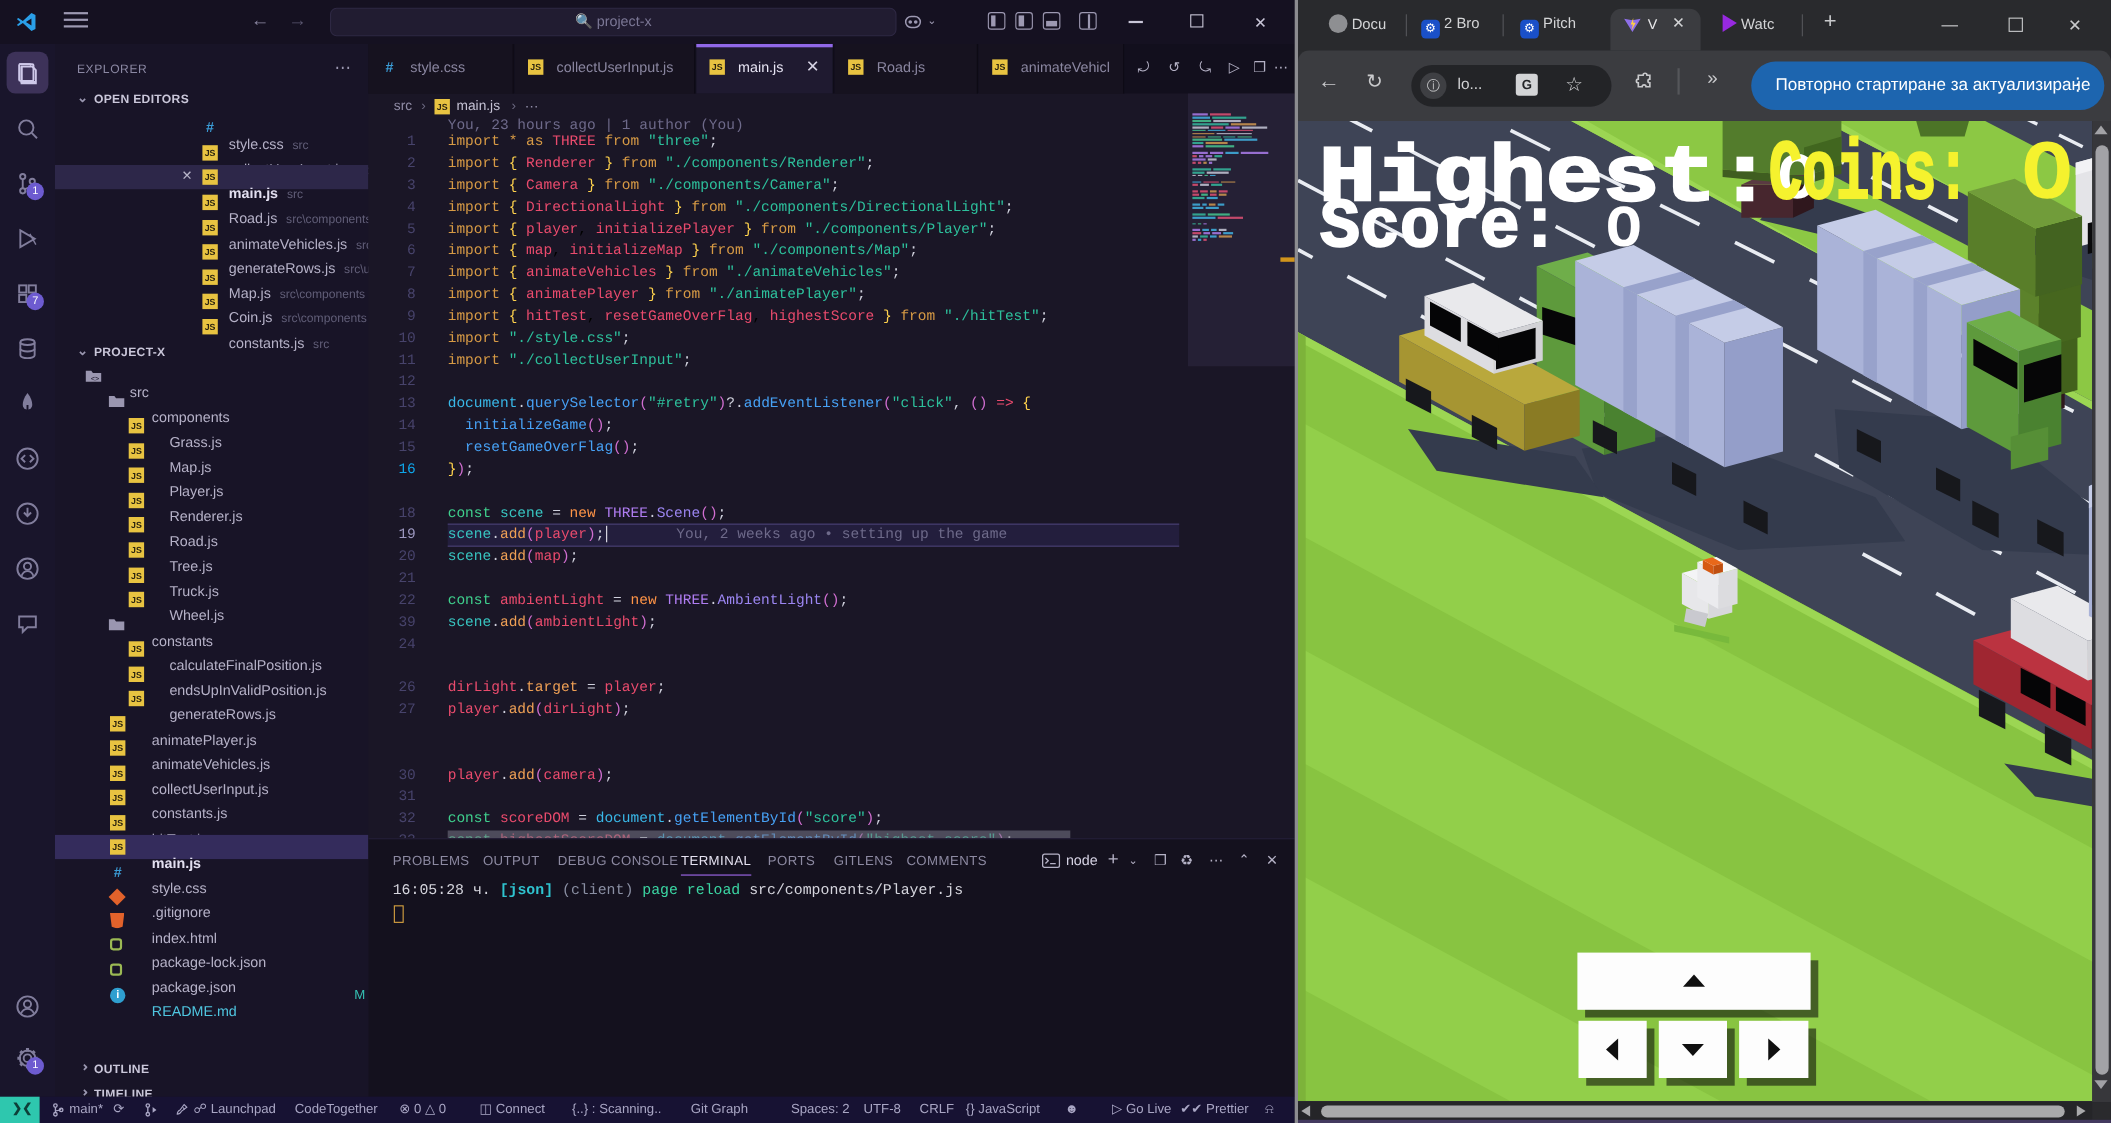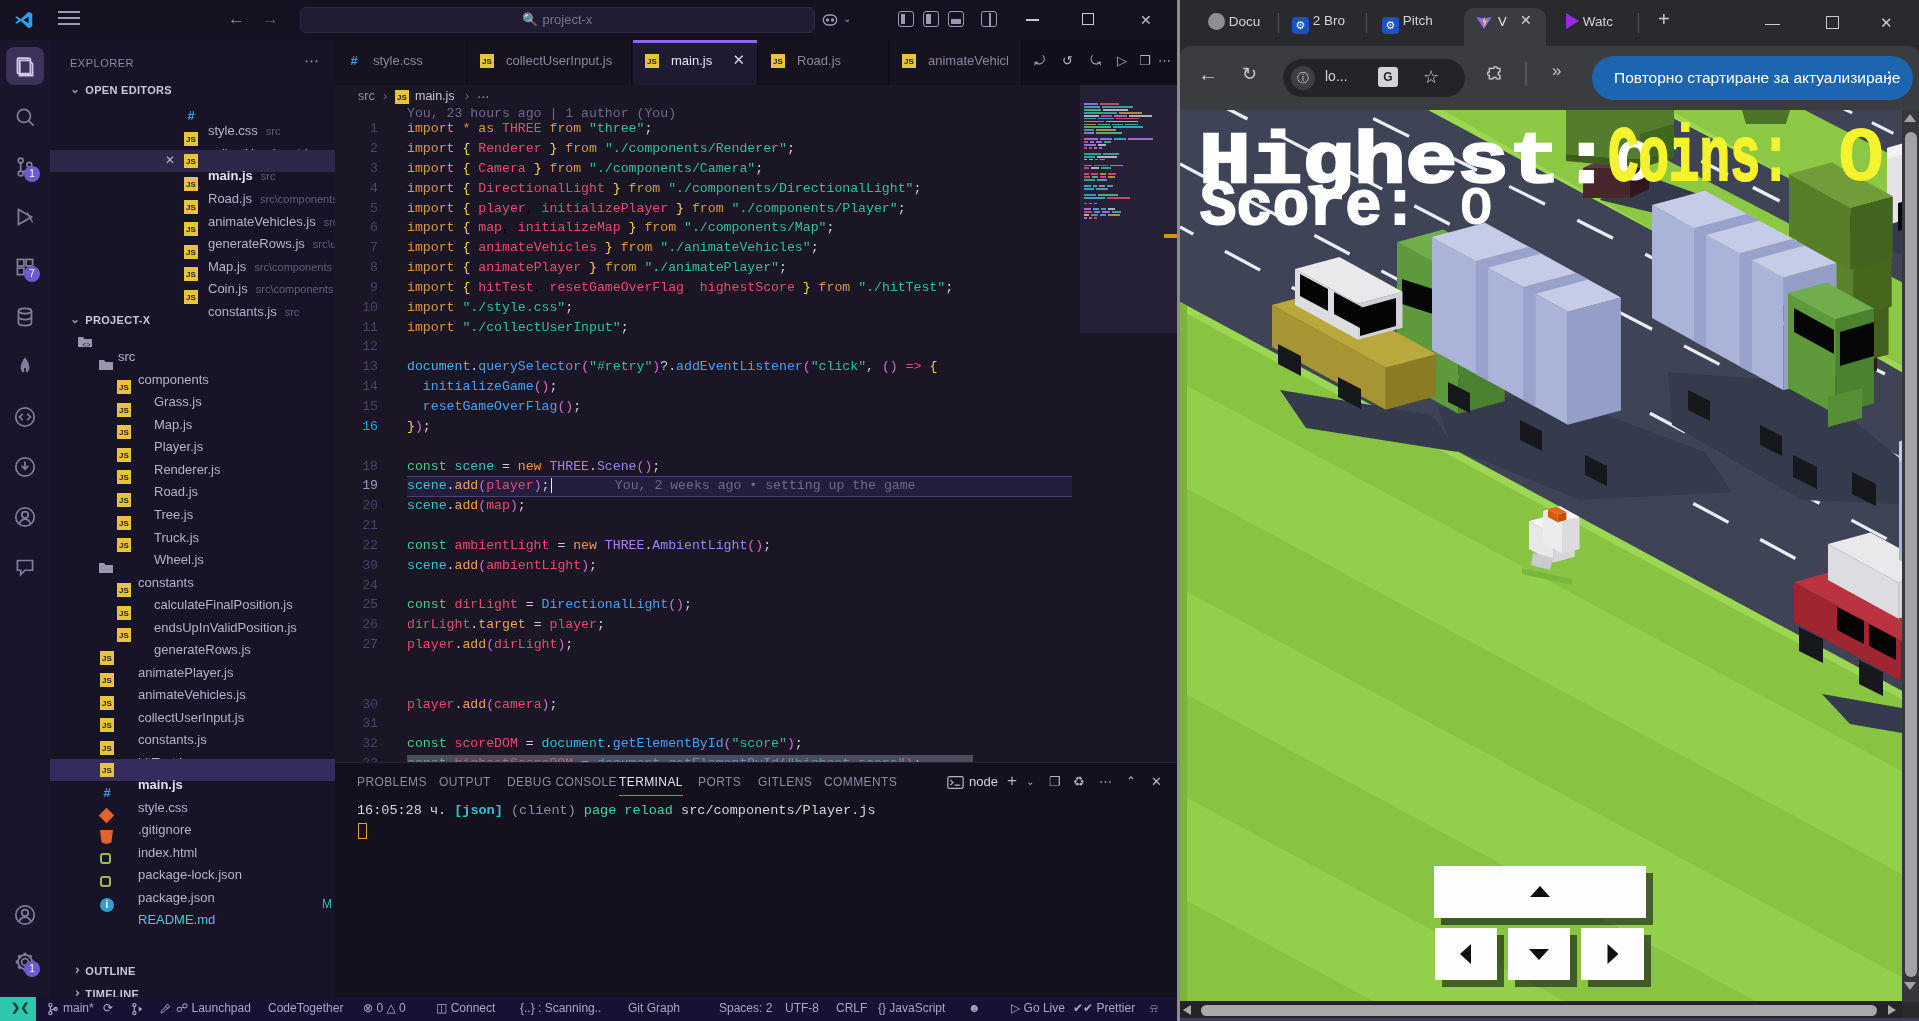--- a/index.html
+++ b/index.html
@@ -366,21 +366,20 @@
 <div class="cl" style="top:337.1px"><span class="gut" style="color:#47436b">14</span>  <span style="color:#47a1f5">initializeGame</span><span style="color:#d06ed0">()</span><span style="color:#cfd0dc">;</span></div>
 <div class="cl" style="top:357.0px"><span class="gut" style="color:#47436b">15</span>  <span style="color:#47a1f5">resetGameOverFlag</span><span style="color:#d06ed0">()</span><span style="color:#cfd0dc">;</span></div>
 <div class="cl" style="top:376.8px"><span class="gut" style="color:#0ea5e9">16</span><span style="color:#ffd24d">}</span><span style="color:#d06ed0">)</span><span style="color:#cfd0dc">;</span></div>
 <div class="cl" style="top:416.5px"><span class="gut" style="color:#47436b">18</span><span style="color:#3fcf8d">const </span><span style="color:#38c5c1">scene </span><span style="color:#cfd0dc">= </span><span style="color:#ff9447">new </span><span style="color:#b07df2">THREE</span><span style="color:#cfd0dc">.</span><span style="color:#9c86f2">Scene</span><span style="color:#d06ed0">()</span><span style="color:#cfd0dc">;</span></div>
 <div class="cl" style="top:436.3px"><span class="gut" style="color:#9d98c0">19</span><span style="color:#38c5c1">scene</span><span style="color:#cfd0dc">.</span><span style="color:#efa055">add</span><span style="color:#d06ed0">(</span><span style="color:#ea4b6d">player</span><span style="color:#d06ed0">)</span><span style="color:#cfd0dc">;</span><span style="border-left:1.5px solid #e8e6f0;margin-left:1px"></span><span style="color:#6e6a8a">&nbsp;&nbsp;&nbsp;&nbsp;&nbsp;&nbsp;&nbsp;&nbsp;You, 2 weeks ago • setting up the game</span></div>
 <div class="cl" style="top:456.2px"><span class="gut" style="color:#47436b">20</span><span style="color:#38c5c1">scene</span><span style="color:#cfd0dc">.</span><span style="color:#efa055">add</span><span style="color:#d06ed0">(</span><span style="color:#ea4b6d">map</span><span style="color:#d06ed0">)</span><span style="color:#cfd0dc">;</span></div>
 <div class="cl" style="top:476.0px"><span class="gut" style="color:#47436b">21</span></div>
 <div class="cl" style="top:495.8px"><span class="gut" style="color:#47436b">22</span><span style="color:#3fcf8d">const </span><span style="color:#ea4b6d">ambientLight </span><span style="color:#cfd0dc">= </span><span style="color:#ff9447">new </span><span style="color:#b07df2">THREE</span><span style="color:#cfd0dc">.</span><span style="color:#9c86f2">AmbientLight</span><span style="color:#d06ed0">()</span><span style="color:#cfd0dc">;</span></div>
 <div class="cl" style="top:515.7px"><span class="gut" style="color:#47436b">39</span><span style="color:#38c5c1">scene</span><span style="color:#cfd0dc">.</span><span style="color:#efa055">add</span><span style="color:#d06ed0">(</span><span style="color:#ea4b6d">ambientLight</span><span style="color:#d06ed0">)</span><span style="color:#cfd0dc">;</span></div>
 <div class="cl" style="top:535.5px"><span class="gut" style="color:#47436b">24</span></div>
-<div class="cl" style="top:555.4px"><span class="gut" style="color:#47436b">25</span><span style="color:#3fcf8d">const </span><span style="color:#ea4b6d">dirLight </span><span style="color:#cfd0dc">= </span><span style="color:#47a1f5">DirectionalLight</span><span style="color:#d06ed0">()</span><span style="color:#cfd0dc">;</span></div>
 <div class="cl" style="top:575.2px"><span class="gut" style="color:#47436b">26</span><span style="color:#ea4b6d">dirLight</span><span style="color:#cfd0dc">.</span><span style="color:#efa055">target </span><span style="color:#cfd0dc">= </span><span style="color:#ea4b6d">player</span><span style="color:#cfd0dc">;</span></div>
 <div class="cl" style="top:595.0px"><span class="gut" style="color:#47436b">27</span><span style="color:#ea4b6d">player</span><span style="color:#cfd0dc">.</span><span style="color:#efa055">add</span><span style="color:#d06ed0">(</span><span style="color:#ea4b6d">dirLight</span><span style="color:#d06ed0">)</span><span style="color:#cfd0dc">;</span></div>
 <div class="cl" style="top:654.6px"><span class="gut" style="color:#47436b">30</span><span style="color:#ea4b6d">player</span><span style="color:#cfd0dc">.</span><span style="color:#efa055">add</span><span style="color:#d06ed0">(</span><span style="color:#ea4b6d">camera</span><span style="color:#d06ed0">)</span><span style="color:#cfd0dc">;</span></div>
 <div class="cl" style="top:674.4px"><span class="gut" style="color:#47436b">31</span></div>
 <div class="cl" style="top:694.2px"><span class="gut" style="color:#47436b">32</span><span style="color:#3fcf8d">const </span><span style="color:#ea4b6d">scoreDOM </span><span style="color:#cfd0dc">= </span><span style="color:#39b8e8">document</span><span style="color:#cfd0dc">.</span><span style="color:#47a1f5">getElementById</span><span style="color:#d06ed0">(</span><span style="color:#2dc09c">"score"</span><span style="color:#d06ed0">)</span><span style="color:#cfd0dc">;</span></div>
 <div class="cl" style="top:714.1px"><span class="gut" style="color:#47436b">33</span><span style="color:#3fcf8d">const </span><span style="color:#ea4b6d">highestScoreDOM </span><span style="color:#cfd0dc">= </span><span style="color:#39b8e8">document</span><span style="color:#cfd0dc">.</span><span style="color:#47a1f5">getElementById</span><span style="color:#d06ed0">(</span><span style="color:#2dc09c">"highest-score"</span><span style="color:#d06ed0">)</span><span style="color:#cfd0dc">;</span></div>
     <div id="ehscroll"></div>
   </div>
   <div id="minimap"></div>
   <div style="position:absolute;left:1084px;top:103px;width:14px;height:1.8px;background:#b07df2;opacity:.85"></div>

